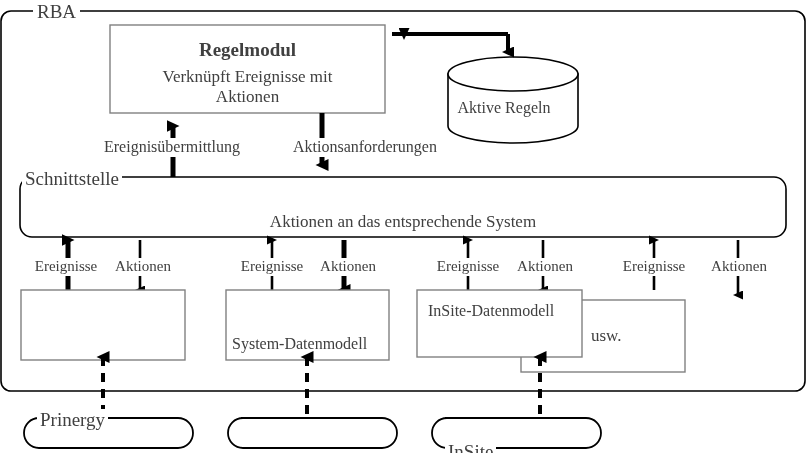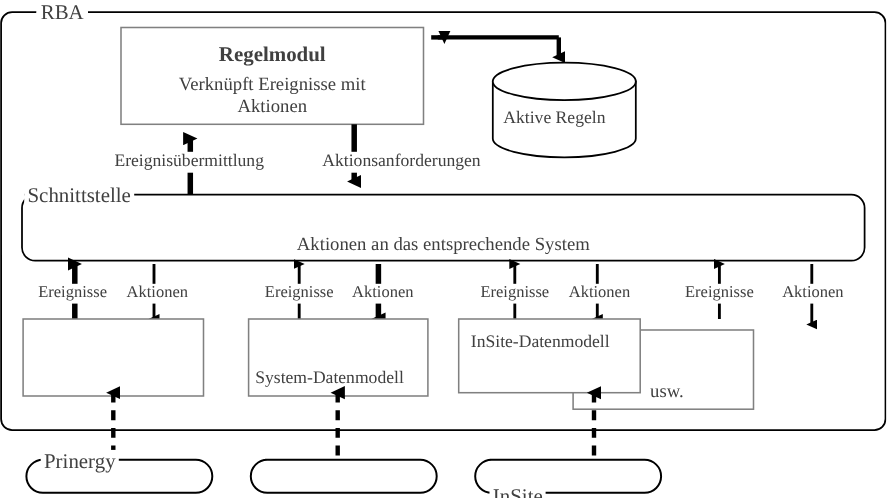--- a/index.html
+++ b/index.html
@@ -165,20 +165,20 @@
   <div class="lbl ctr" style="left:507px; top:258px; width:76px; font-size:15px;">Aktionen</div>
 
   <div class="lbl ctr" style="left:604px; top:258px; width:100px; font-size:15px;">Ereignisse</div>
   <div class="lbl ctr" style="left:701px; top:258px; width:76px; font-size:15px;">Aktionen</div>
 
 
   <div class="lbl nobg" style="left:232px; top:302px; font-size:16px;margin-top:33px;">System-Datenmodell</div>
 
   <div class="lbl nobg" style="left:428px; top:302px; font-size:16px;">InSite-Datenmodell</div>
 
-  <div class="lbl nobg" style="left:591px; top:326px; font-size:17px;margin-top:20px;">usw.</div>
+  <div class="lbl nobg" style="left:591px; top:326px; font-size:17px;">usw.</div>
 
   <div class="lbl" style="left:37px; top:409px; font-size:19px; padding:0 3px;">Prinergy</div>
 
 
   <div class="lbl" style="left:445px; top:409px; font-size:19px; padding:0 3px;margin-top:32px;">InSite</div>
 
 </div>
 
 </body></html>

